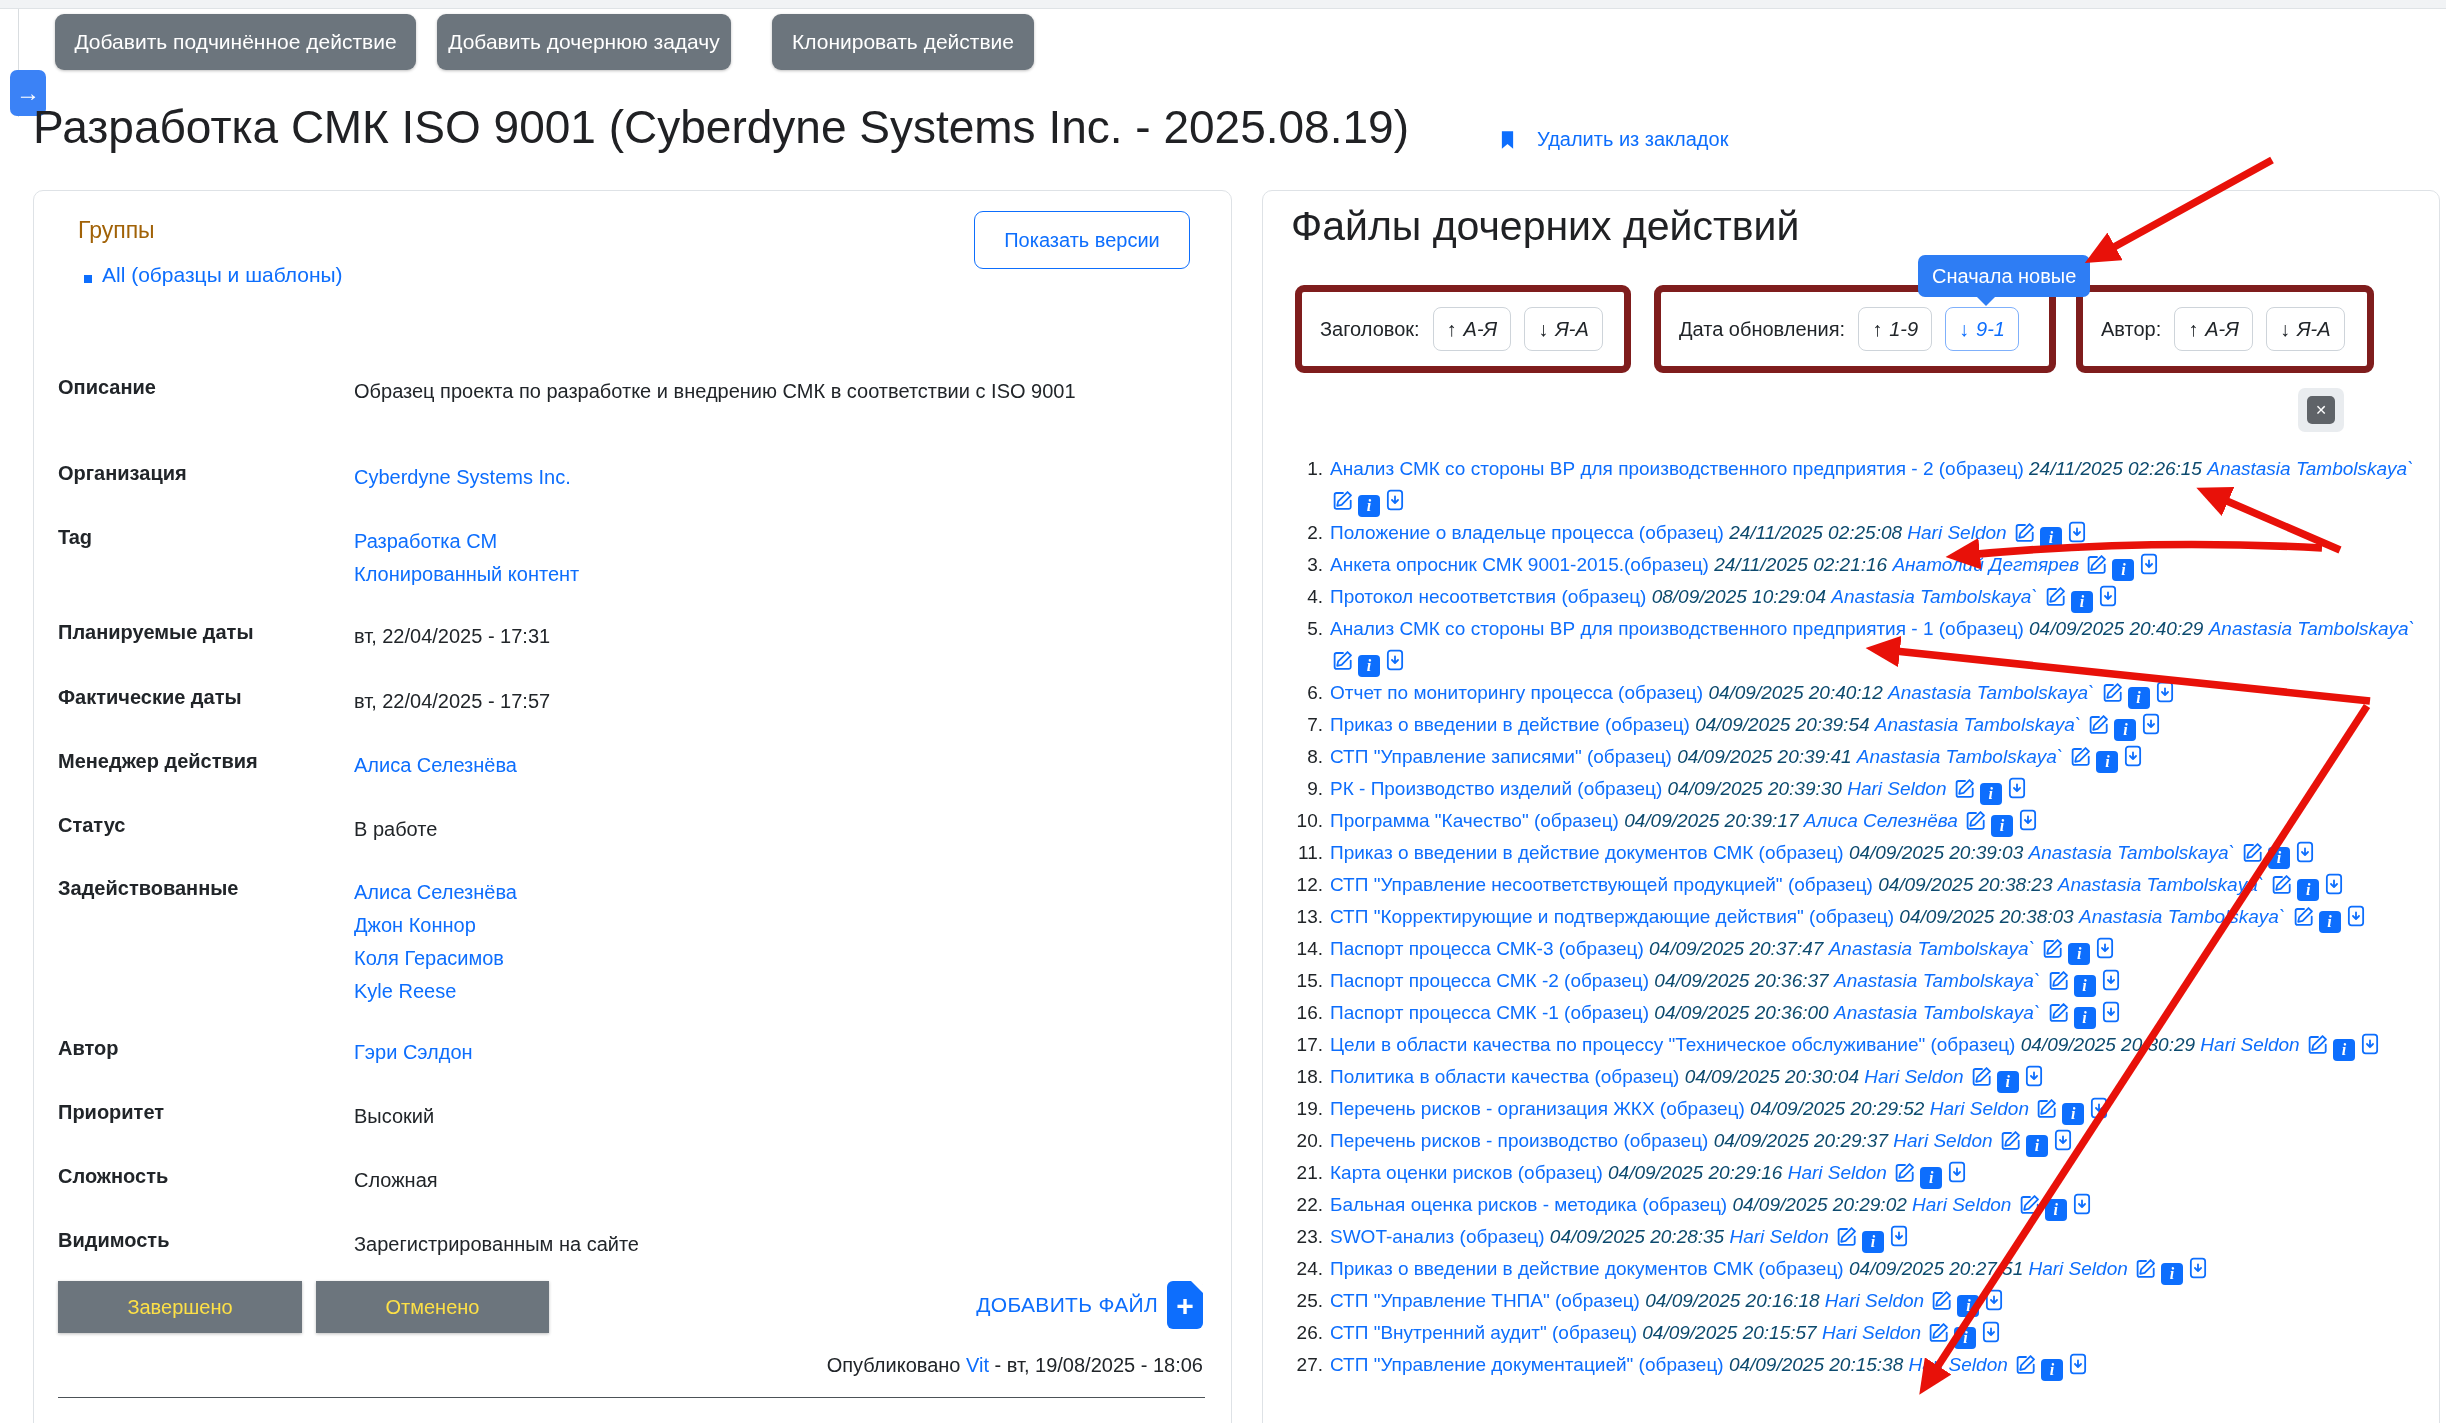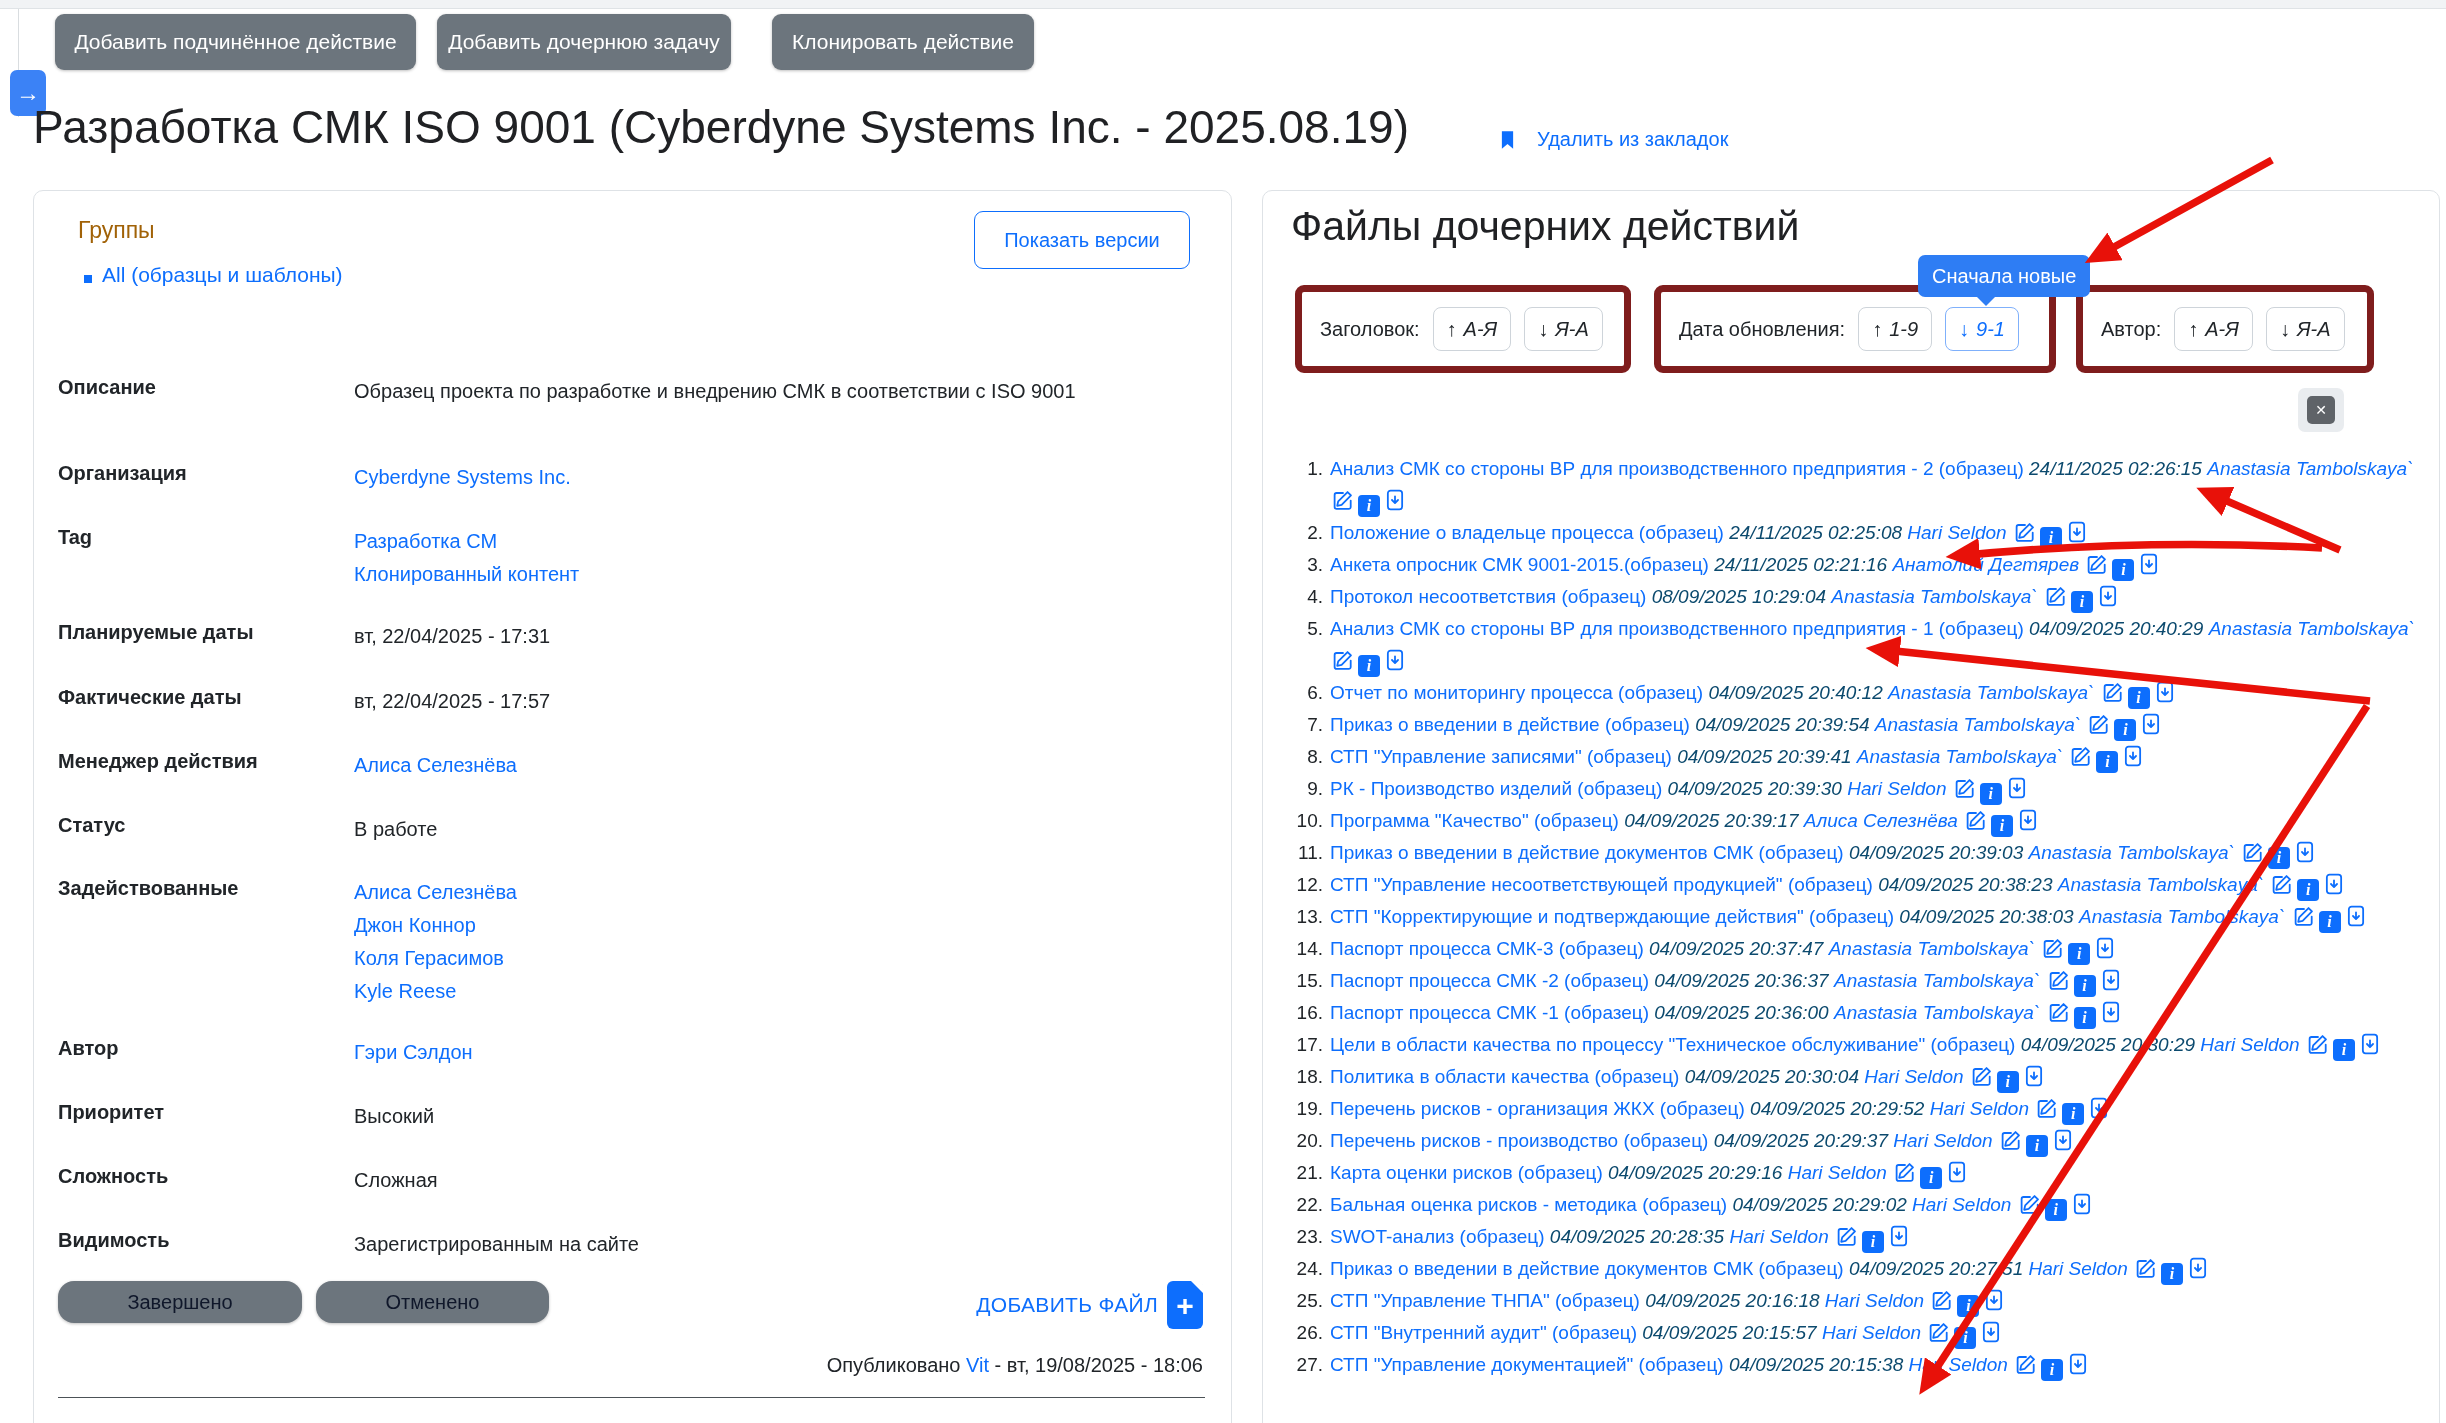--- a/index.html
+++ b/index.html
@@ -43,22 +43,22 @@
   .versions-btn { position:absolute; left:940px; top:20px; width:216px; height:58px;
     background:#fff; border:1px solid #0d6efd; border-radius:9px; color:#0d6efd;
     font-size:20px; font-family:inherit; cursor:pointer; }
 
   .field-row { position:absolute; left:0; width:100%; }
   .field-label { position:absolute; left:24px; font-size:20px; font-weight:bold; color:#212529; line-height:24px; white-space:nowrap; }
   .field-values { position:absolute; left:320px; width:840px; font-size:20px; line-height:33px; }
   .field-values .val { display:block; color:#212529; }
   .field-values .val.link { color:#0d6efd; cursor:pointer; }
 
-  .bottom-btn { position:absolute; top:1090px; height:42px; background:#6c757d; color:#0f172a;
-    border:none; border-radius:16px; font-size:20px; font-family:inherit;
+  .bottom-btn { position:absolute; top:1090px; height:52px; background:#6c757d; color:#fde047;
+    border:none; border-radius:0; font-size:20px; font-family:inherit;
     box-shadow:0 1px 3px rgba(0,0,0,.25); cursor:pointer; }
   .bottom-btn.done   { left:24px;  width:244px; }
   .bottom-btn.cancel { left:282px; width:233px; }
 
   .add-file { position:absolute; right:28px; top:1090px; display:flex; align-items:center; gap:9px; cursor:pointer; }
   .add-file .add-file-label { color:#0d6efd; font-size:21px; letter-spacing:.3px; }
   .fileplus-icon { width:36px; height:48px; background:#0d6efd; border-radius:6px; position:relative;
     display:flex; align-items:center; justify-content:center; }
   .fileplus-icon::before { content:""; position:absolute; top:0; right:0;
     border-left:12px solid transparent; border-top:12px solid #fff; border-top-right-radius:4px; }

